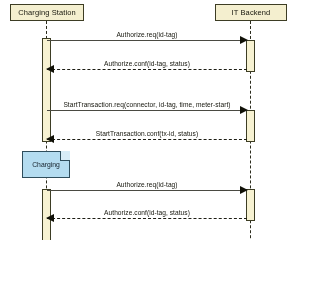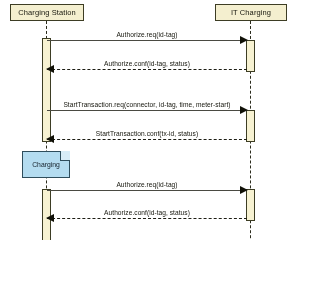--- a/index.html
+++ b/index.html
@@ -154,21 +154,21 @@
 </head>
 <body>
 
 <div id="diagram">
 
   <div class="participant" id="participant-cs">
     <span>Charging Station</span>
   </div>
 
   <div class="participant" id="participant-it">
-    <span>IT Charging</span>
+    <span>IT Backend</span>
   </div>
 
   <div class="lifeline" id="lifeline-cs"></div>
   <div class="lifeline" id="lifeline-it"></div>
 
   <div class="activation" id="activation-cs-1"></div>
   <div class="activation" id="activation-cs-2"></div>
   <div class="activation" id="activation-it-1"></div>
   <div class="activation" id="activation-it-2"></div>
   <div class="activation" id="activation-it-3"></div>

